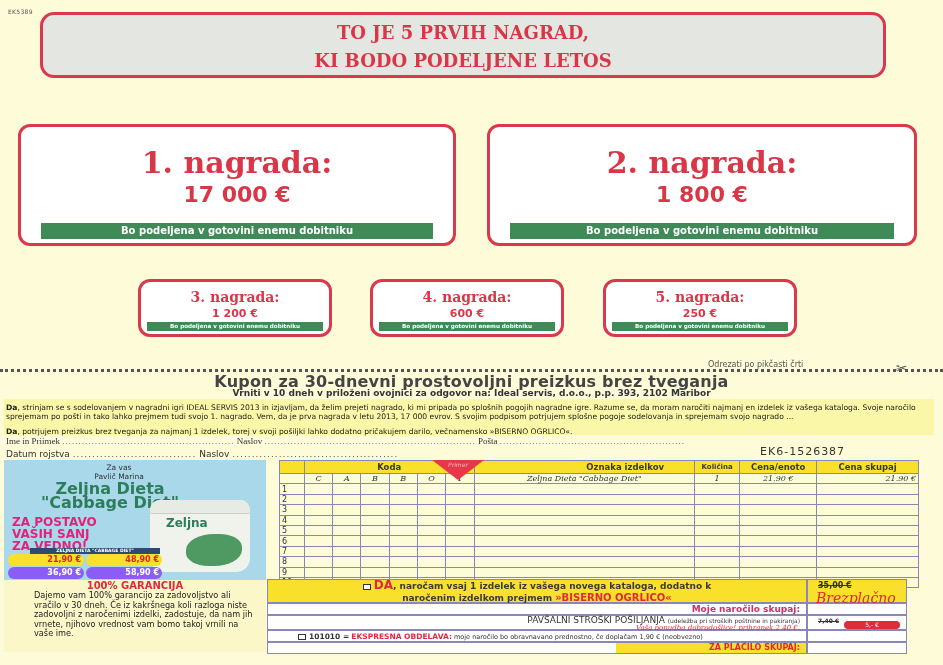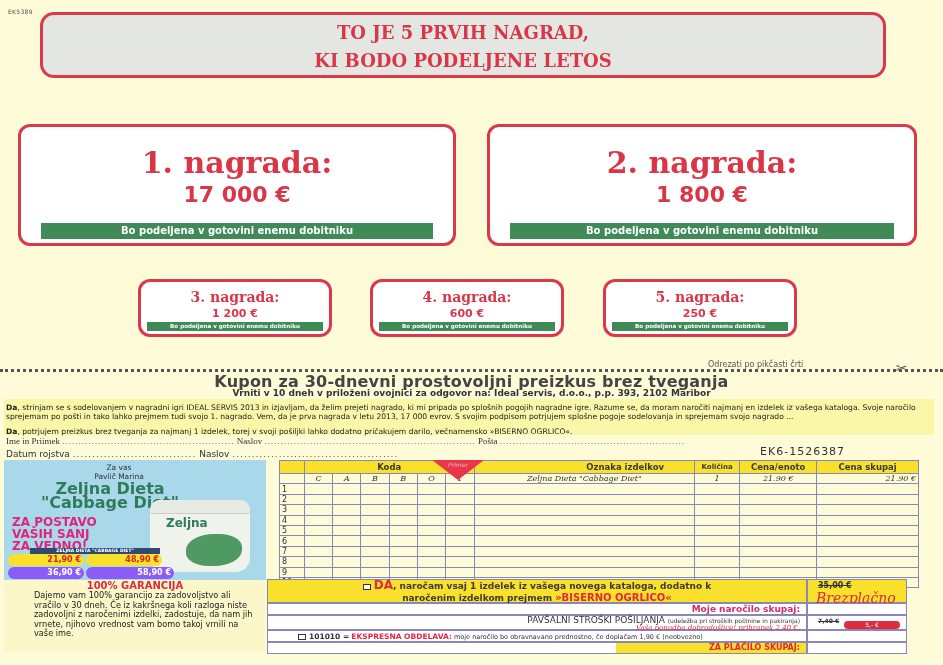--- a/index.html
+++ b/index.html
@@ -228,21 +228,21 @@
   <div class="jar">
     <div class="lid"></div>
     <div class="leaf"></div>
     <div class="jt">Zeljna</div>
   </div>
   <div class="price-strip">
     <div class="hdr">ZELJNA DIETA "CABBAGE DIET"</div>
     <div class="pcell y" style="left:4px; top:6px; width:76px;">21,90 €</div>
     <div class="pcell y" style="left:82px; top:6px; width:76px;">48,90 €</div>
     <div class="pcell r" style="left:4px; top:19px; width:76px;">36,90 €</div>
-    <div class="pcell r" style="left:82px; top:19px; width:88px;">58,90 €</div>
+    <div class="pcell r" style="left:82px; top:19px; width:76px;">58,90 €</div>
   </div>
 </div>
 
 <div class="abs guarantee">
   <div class="gt">100% GARANCIJA</div>
   <div class="gx">Dajemo vam 100% garancijo za zadovoljstvo ali vračilo v 30 dneh. Če iz kakršnega koli razloga niste zadovoljni z naročenimi izdelki, zadostuje, da nam jih vrnete, njihovo vrednost vam bomo takoj vrnili  na vaše ime.</div>
 </div>
 
 <div class="abs order">
   <table class="ot">

